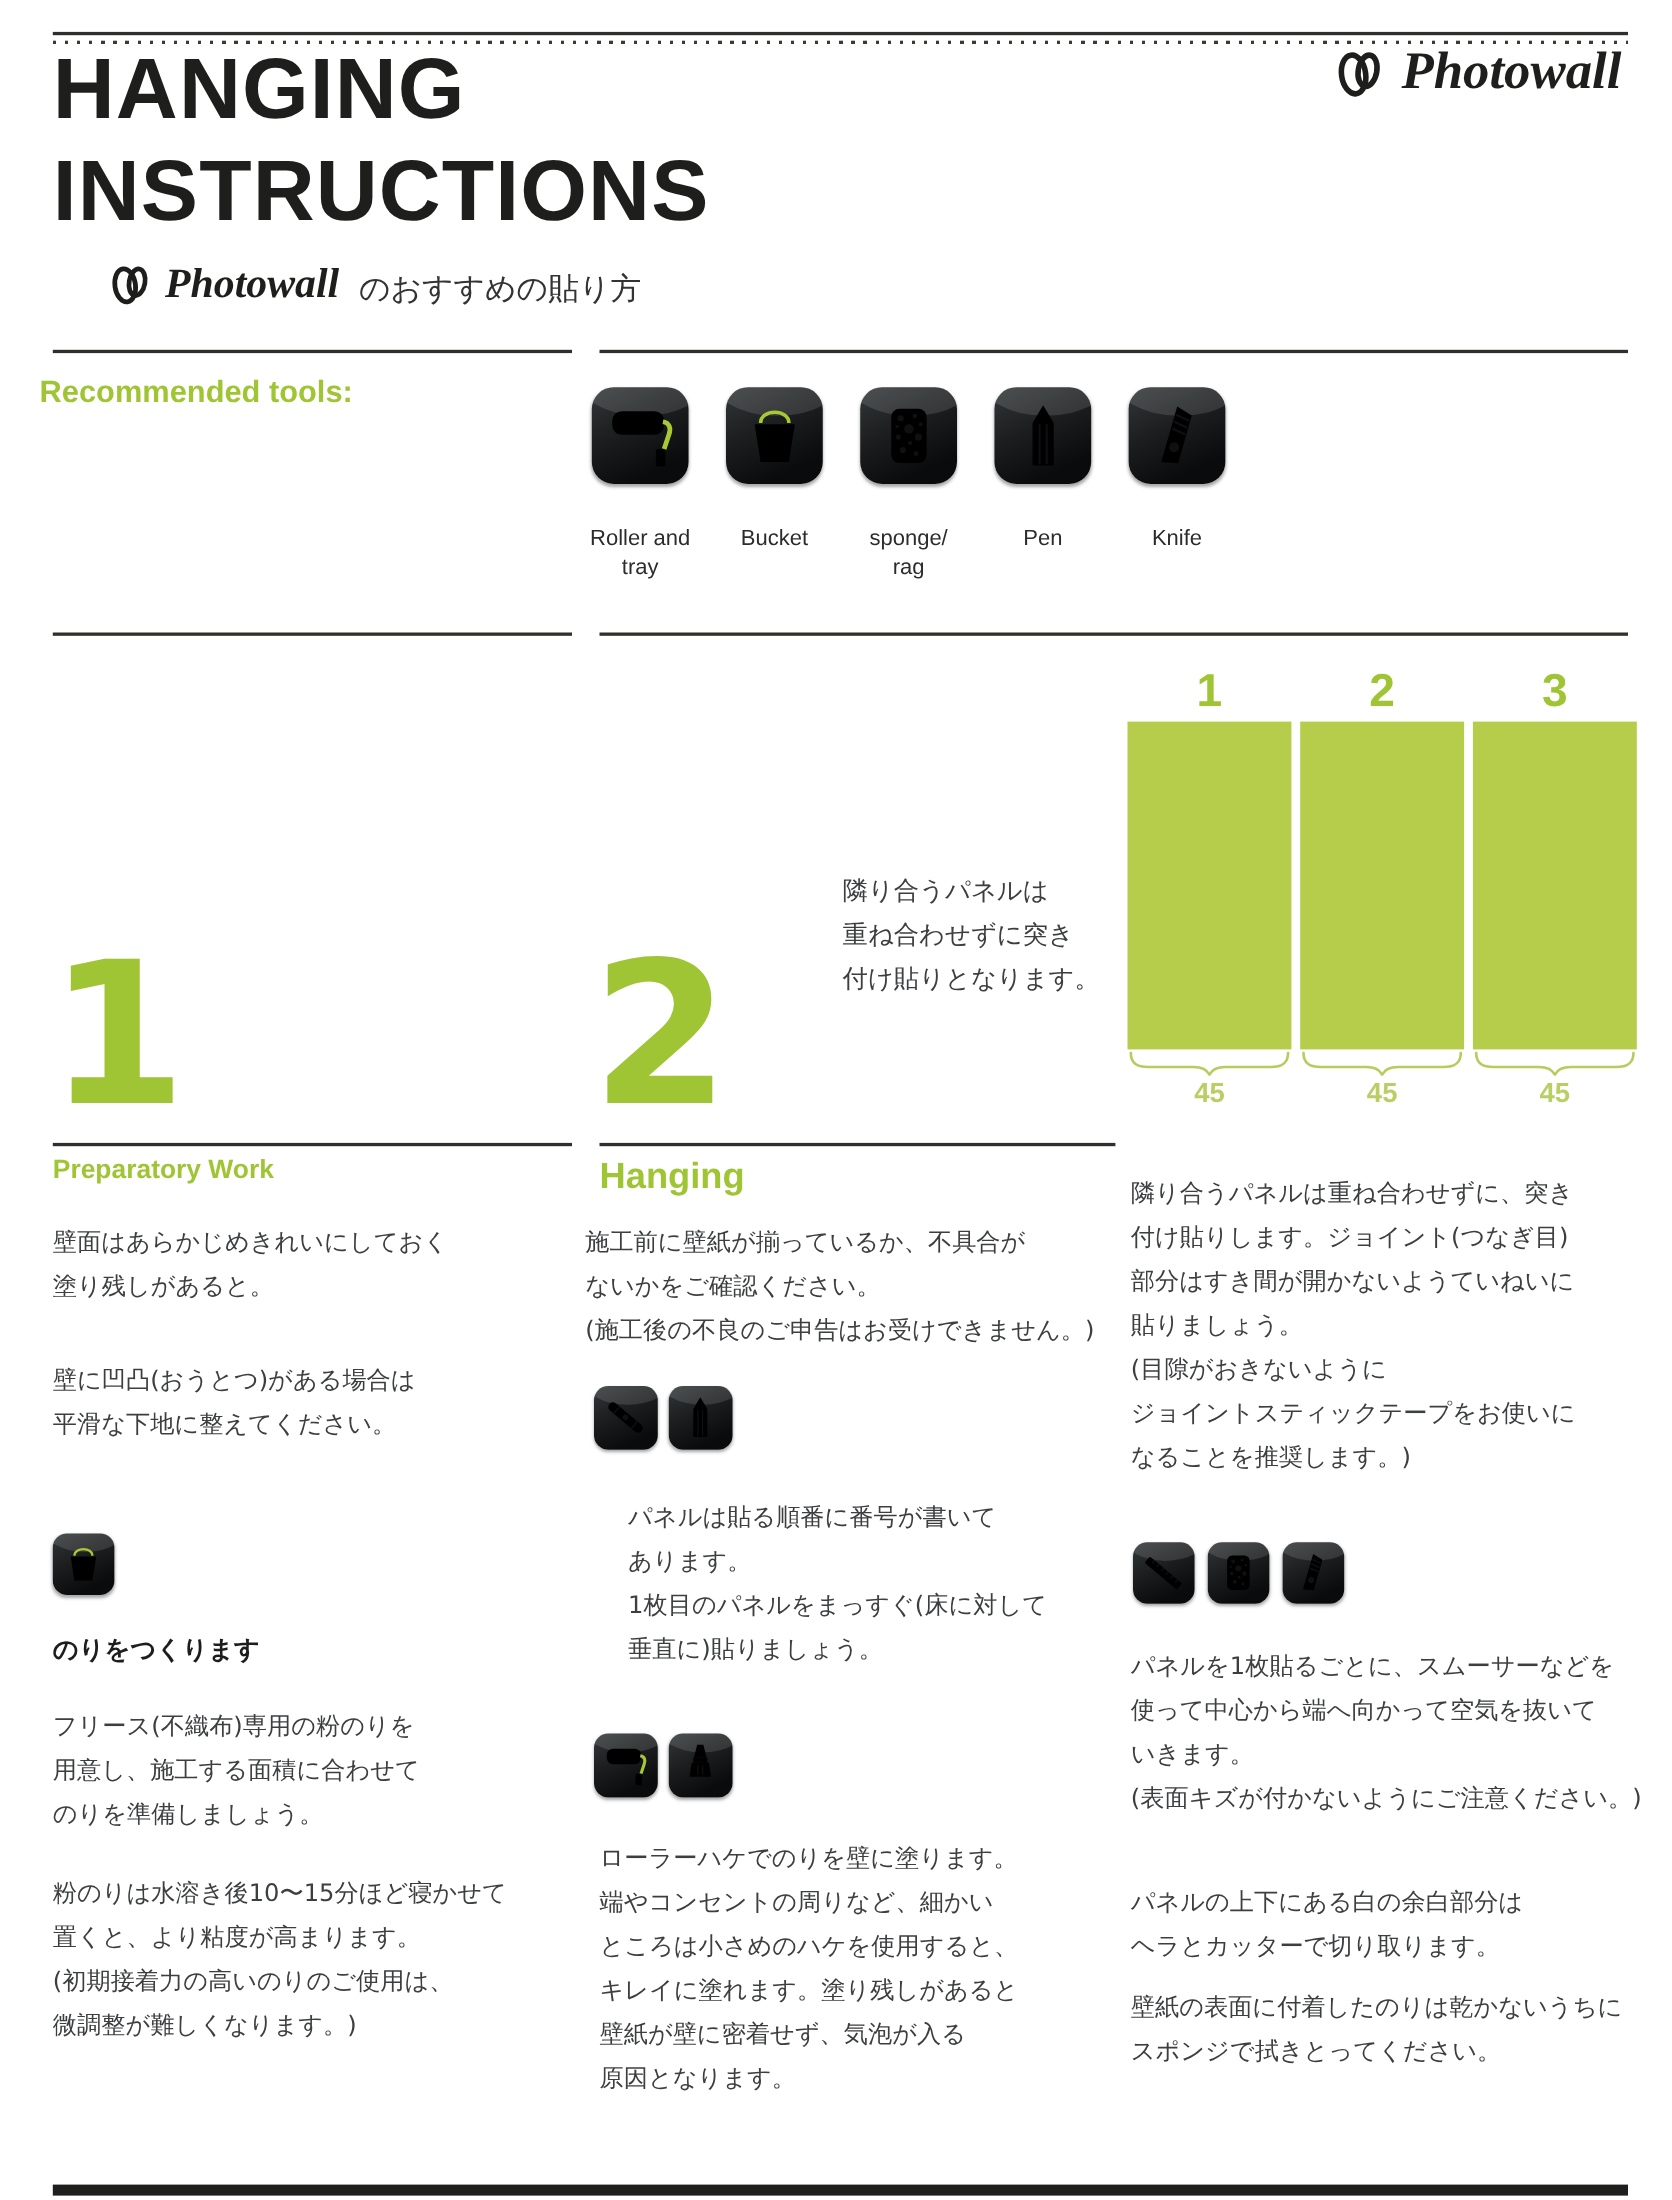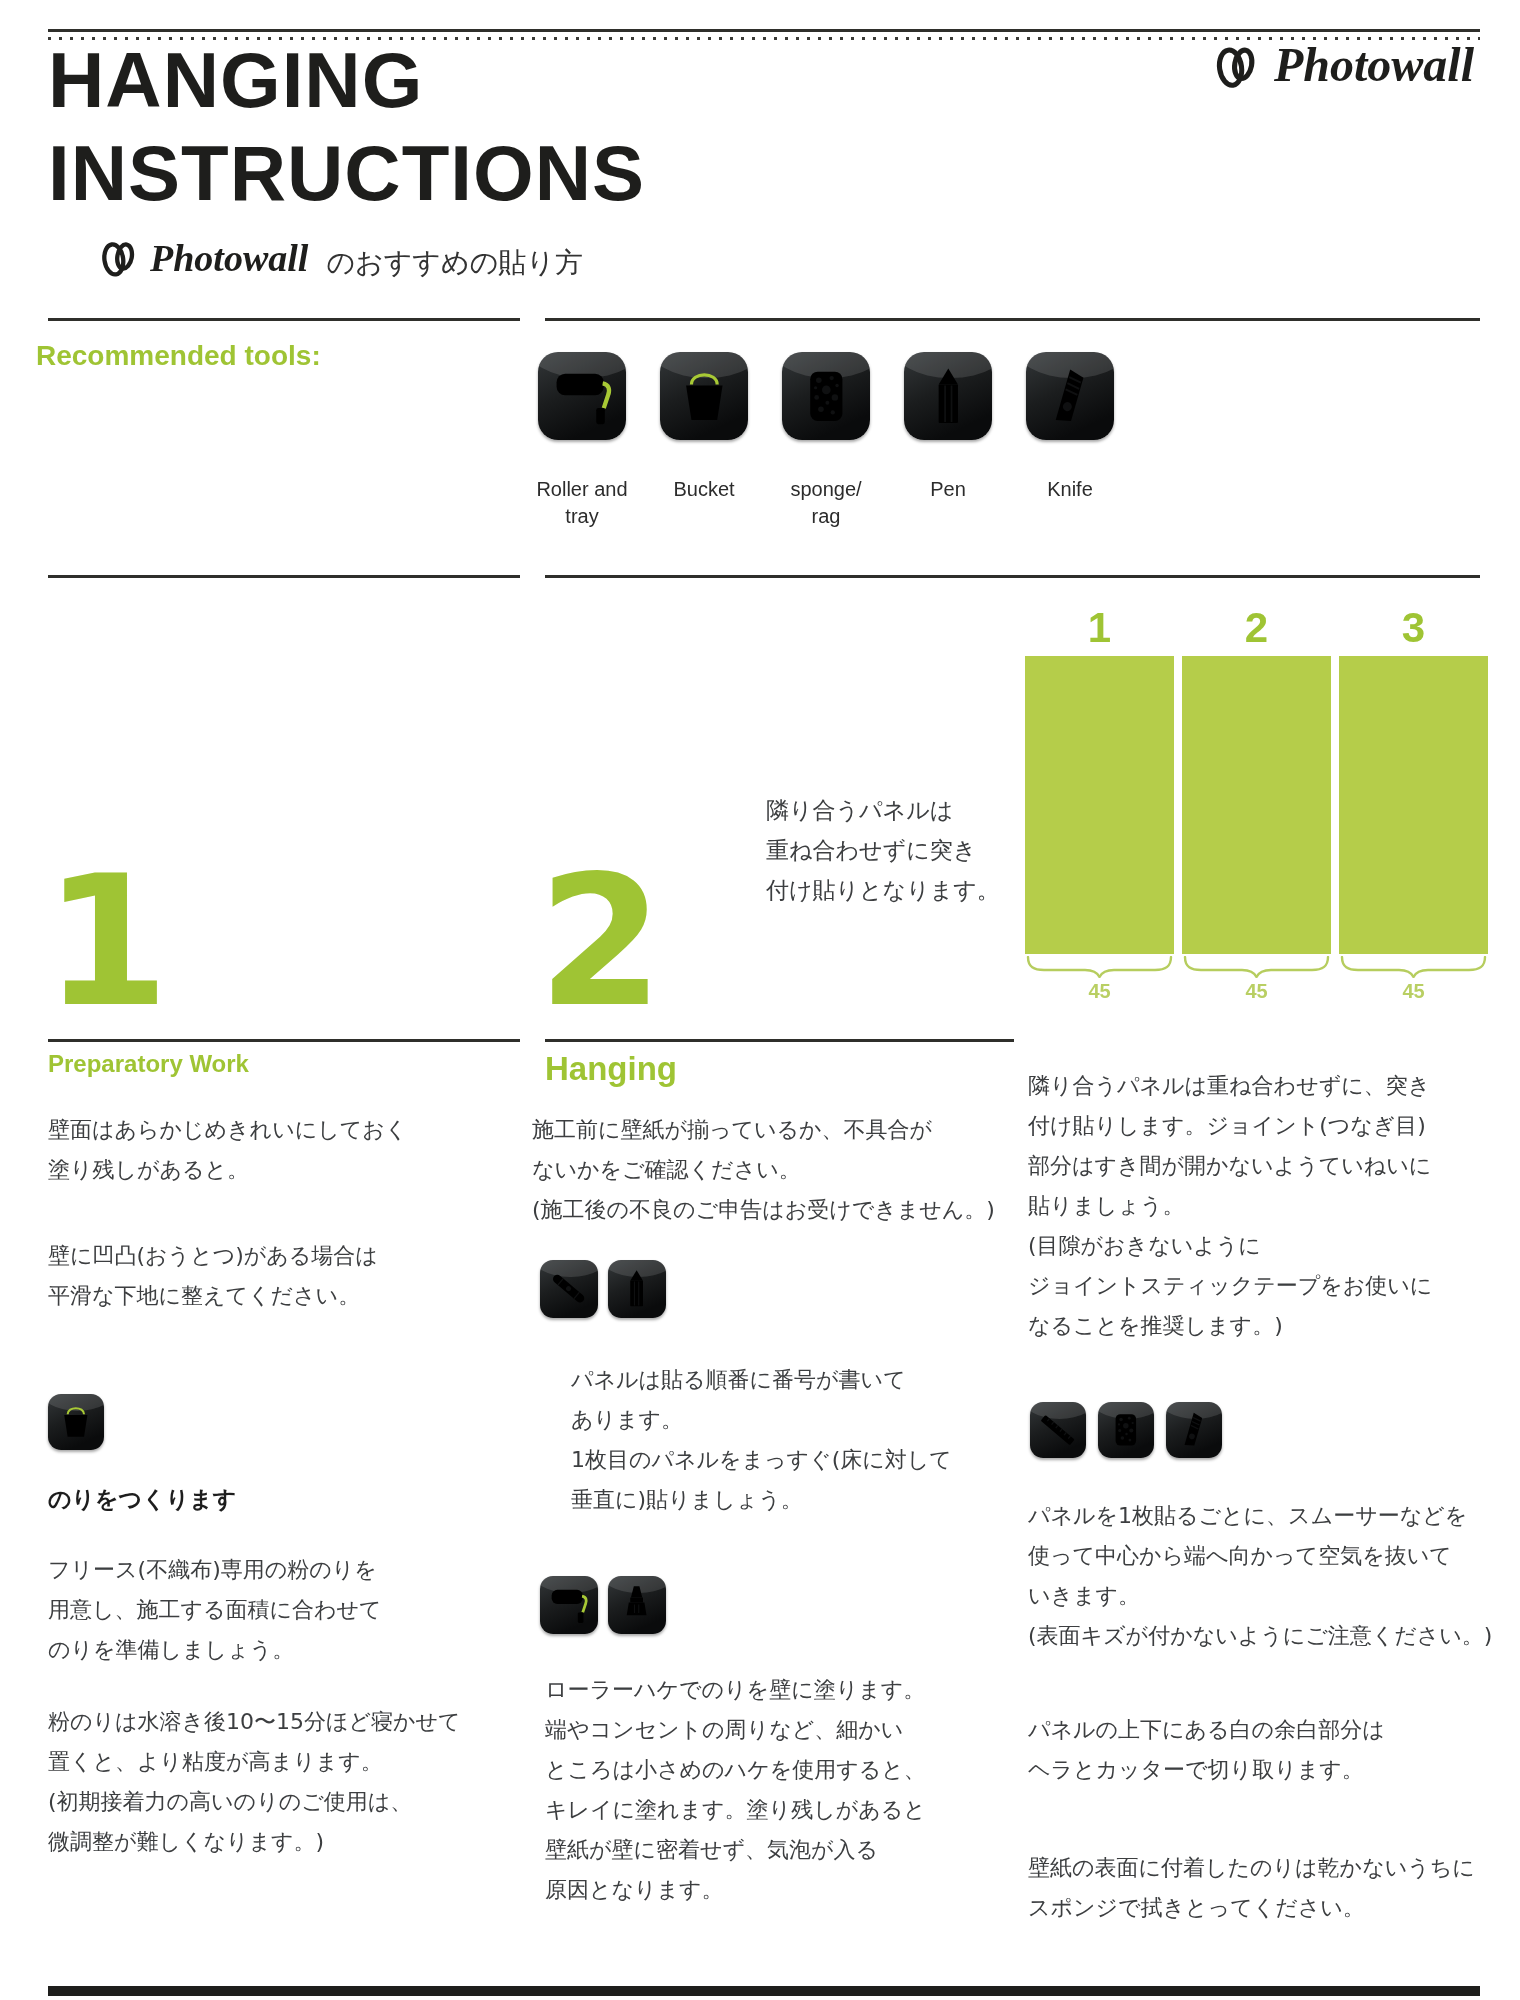--- a/index.html
+++ b/index.html
@@ -21,21 +21,21 @@
         background:rgba(255,255,255,0.12);border-radius:50%;}
   .tile svg{position:absolute;left:11%;top:11%;width:78%;height:78%;}
   .tool-label{position:absolute;width:140px;text-align:center;font-size:20px;line-height:27px;
         color:#2c2c2c;white-space:pre;font-family:"Liberation Sans",sans-serif;margin-top:24px;}
   .bignum{position:absolute;font-size:180px;line-height:1;font-weight:bold;color:#9fc434;
         font-family:"DejaVu Sans",sans-serif;}
   .panel{position:absolute;width:149px;height:298px;background:#b5cd4a;}
   .panel-num{position:absolute;width:149px;text-align:center;font-size:42px;font-weight:bold;color:#9fc434;}
   .brace{position:absolute;width:149px;height:22px;}
   .brace path{stroke:#b6cd5e;stroke-width:2.4;fill:none;stroke-linecap:round;}
-  .w45{position:absolute;width:149px;text-align:center;font-size:20px;color:#b9cf63;font-weight:bold;}
+  .w45{position:absolute;width:149px;text-align:center;font-size:25px;color:#b9cf63;font-weight:bold;}
   .subhead{position:absolute;font-size:23px;font-weight:bold;color:#1d1d1d;white-space:pre;
         font-family:"DejaVu Sans",sans-serif;}
   .bottombar{position:absolute;left:48px;top:1986px;width:1432px;height:10px;background:#1e1e1c;}
   .logo-row{position:absolute;display:flex;align-items:flex-start;}
   svg.mark{display:block;}
 </style>
 </head>
 <body>
 
 <svg width="0" height="0" style="position:absolute">
@@ -283,18 +283,18 @@
         <use href="#i-knife"></use>
       </svg>
   </div>
 
   <div class="jp" style="left:1028px;top:1496px;">パネルを1枚貼るごとに、スムーサーなどを
 使って中心から端へ向かって空気を抜いて
 いきます。
 (表面キズが付かないようにご注意ください。)</div>
   <div class="jp" style="left:1028px;top:1710px;">パネルの上下にある白の余白部分は
 ヘラとカッターで切り取ります。</div>
-  <div class="jp" style="left:1028px;top:1848px;">壁紙の表面に付着したのりは乾かないうちに
+  <div class="jp" style="left:1028px;top:1806px;">壁紙の表面に付着したのりは乾かないうちに
 スポンジで拭きとってください。</div>
 
   <div class="bottombar"></div>
 
 </div>
 
 </body></html>

